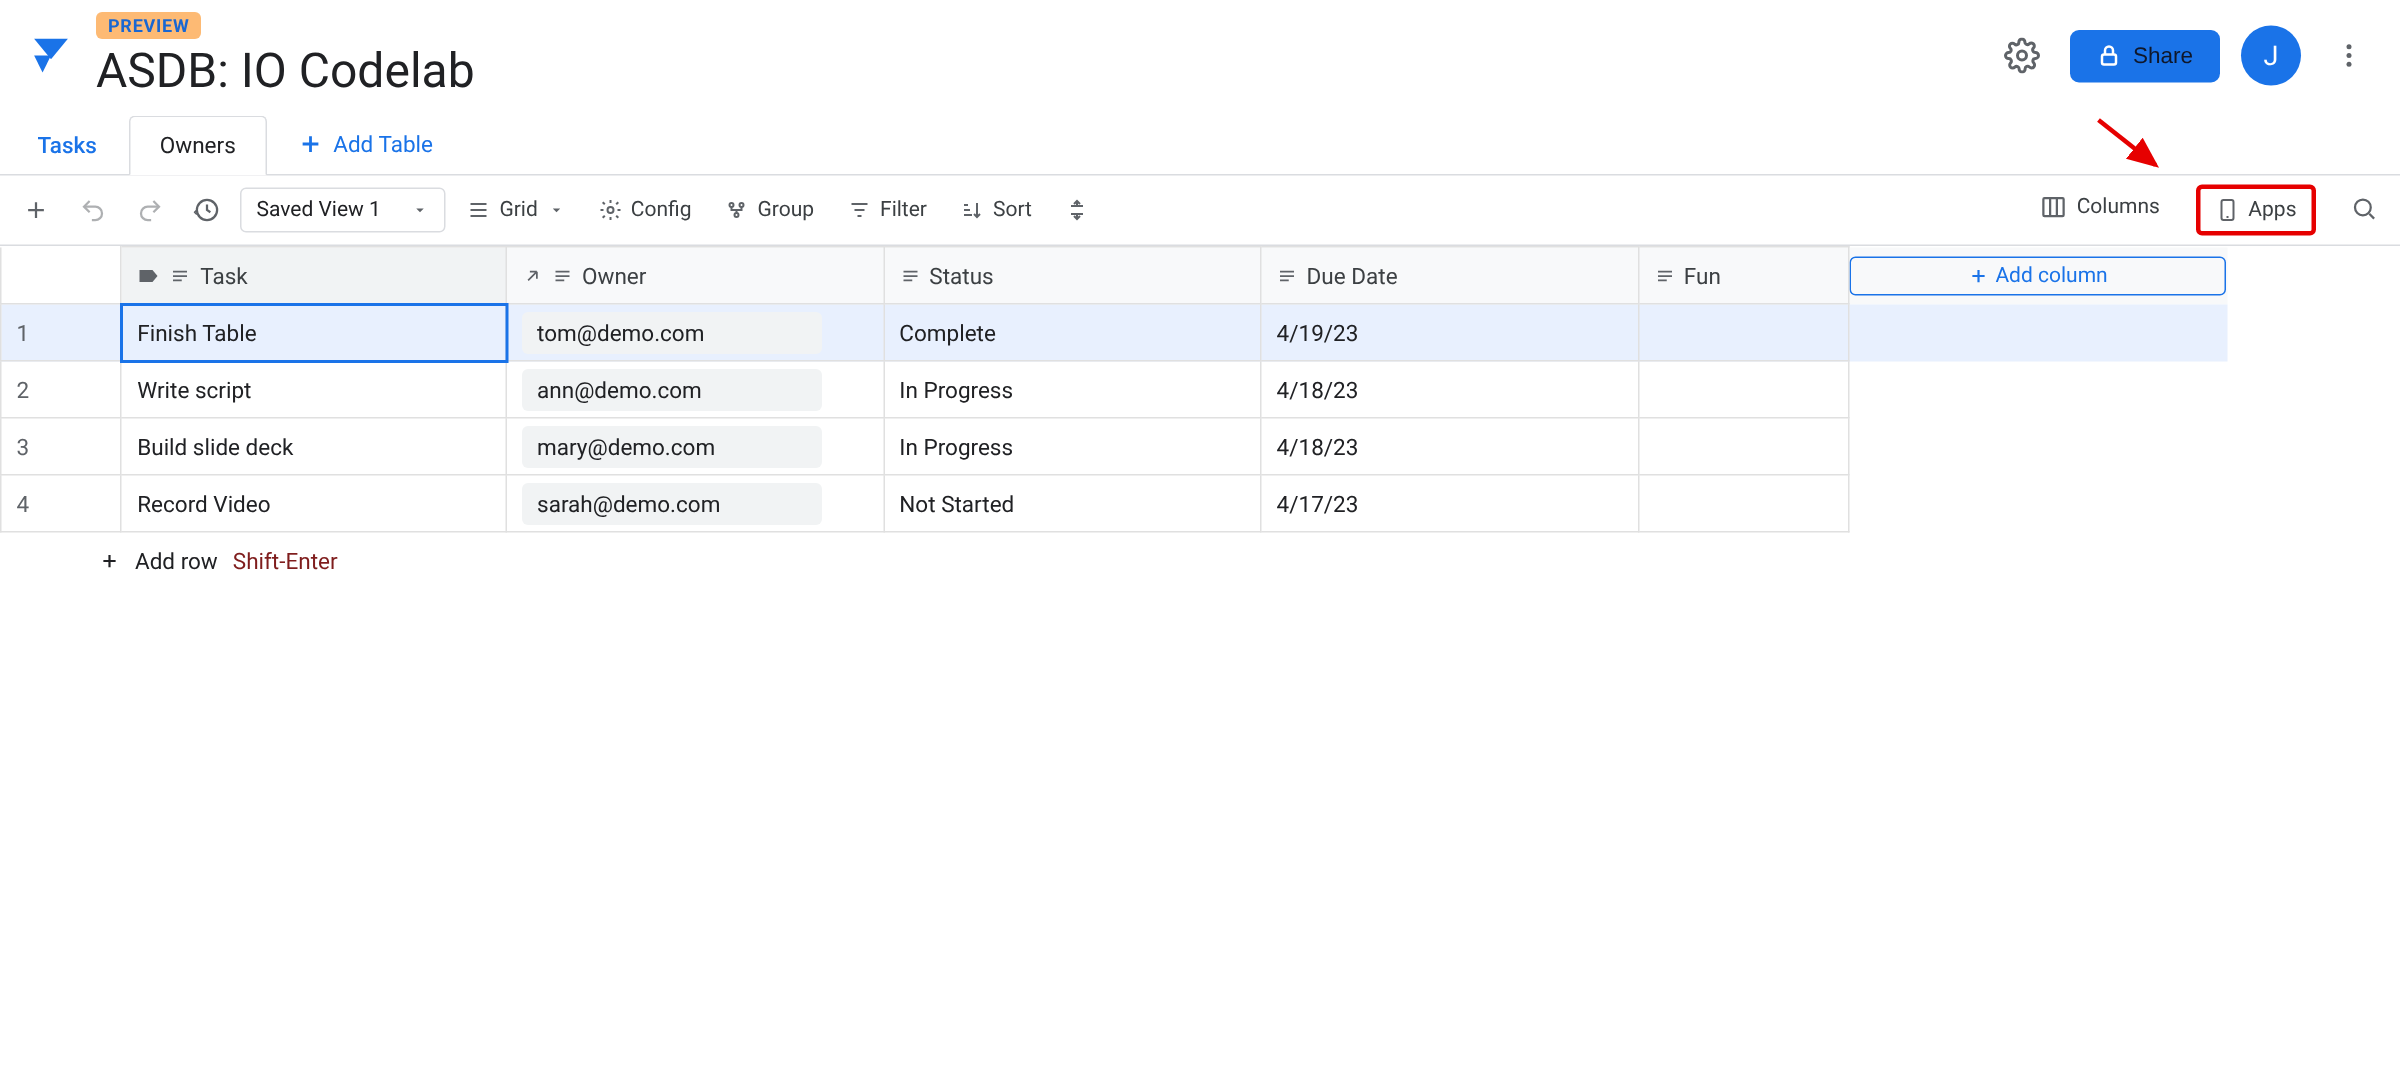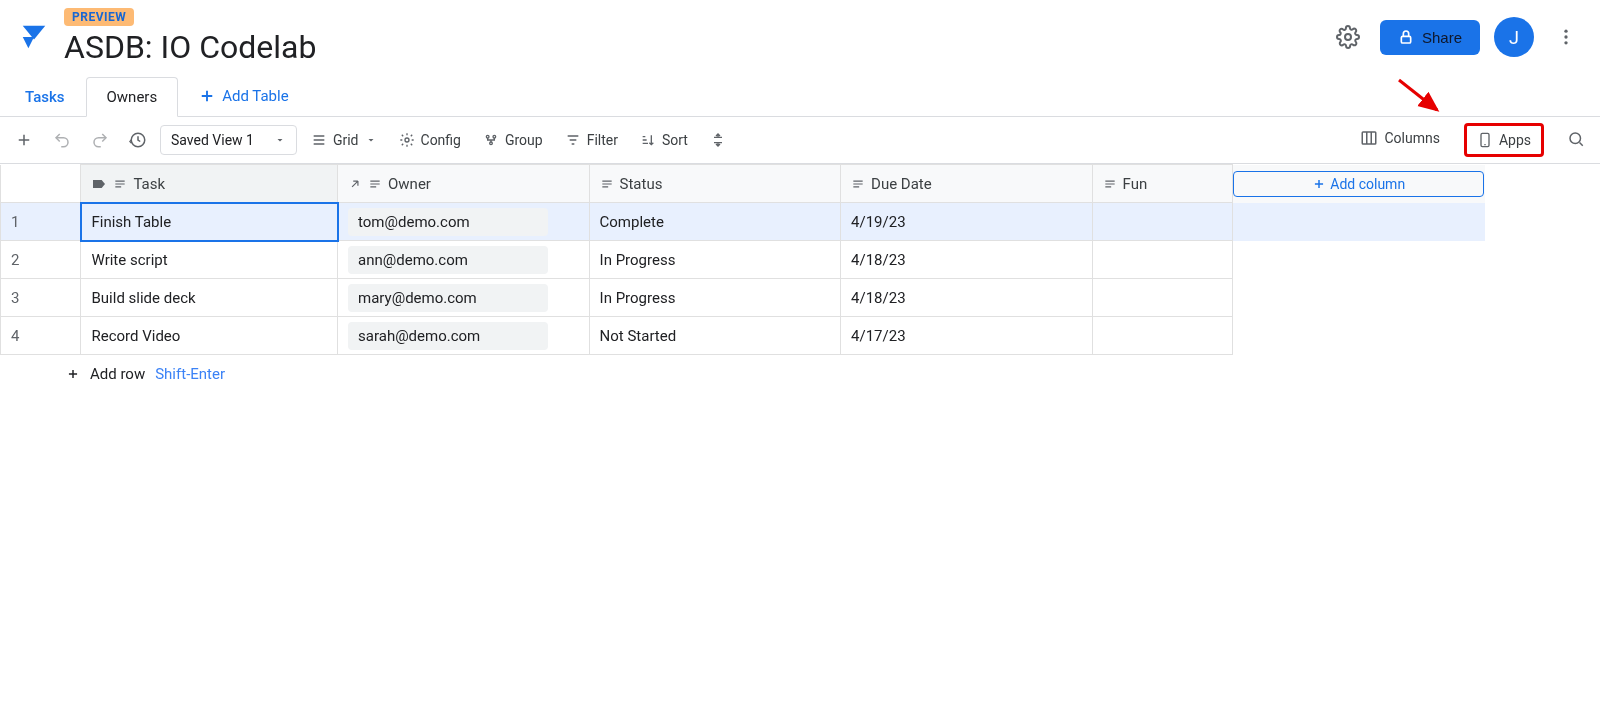--- a/index.html
+++ b/index.html
@@ -224,21 +224,21 @@
   min-width: 200px;
 }
 .th-inner {
   display: flex; align-items: center; gap: 6px;
 }
 .add-row {
   display: flex; align-items: center; gap: 10px;
   padding: 10px 0 10px 66px;
   font-size: 15px;
 }
-.add-row .hint { color: #3b82f6; }
+.add-row .hint { color: #7f1d1d; }
 
 svg { flex-shrink: 0; }
 </style>
 </head>
 <body>
 
 <div class="header">
   <div class="logo">
     <svg width="30" height="30" viewBox="0 0 48 48">
       <path d="M6 6 L42 6 L24 28 Z" fill="#1a73e8"></path>

